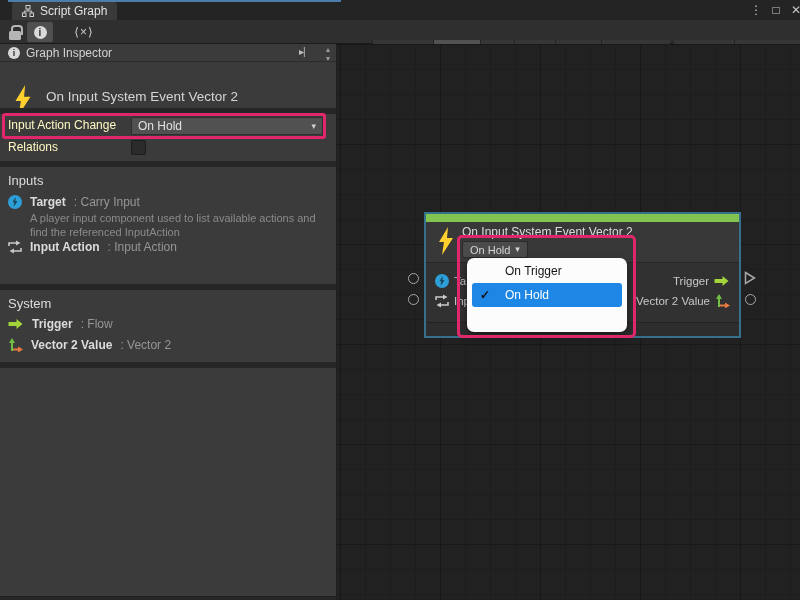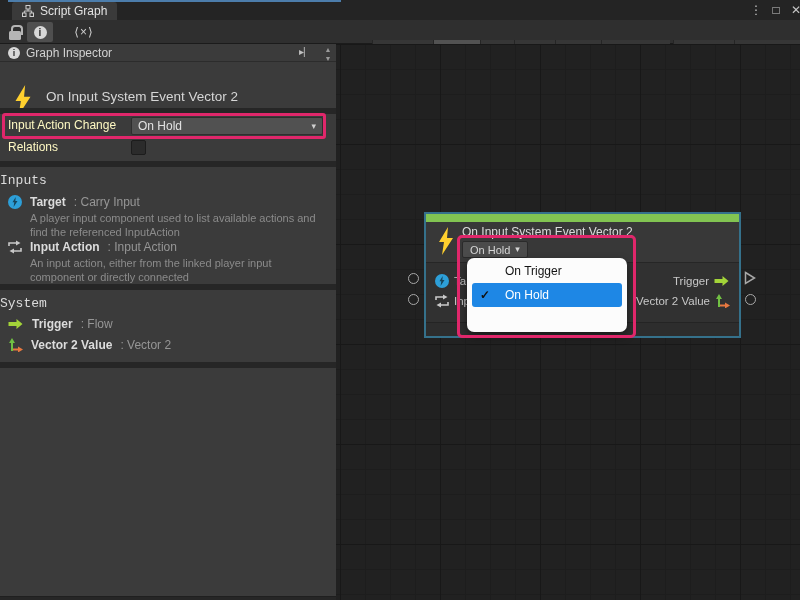--- a/index.html
+++ b/index.html
@@ -61,21 +61,21 @@
   .divider { position:absolute; left:0; width:336px; height:6px; background:#262626; }
   .field-label { position:absolute; left:8px; font-size:12px; color:#fef9c3; height:17px; line-height:17px; }
   .dropdown-field { position:absolute; left:131px; top:73px; width:192px; height:18px; background:#515151;
                     border:1px solid #2e2e2e; border-radius:2px; display:flex; align-items:center;
                     padding:0 6px; font-size:12px; color:#e2e2e2; }
   .dropdown-field .caret { margin-left:auto; color:#d0d0d0; }
   .checkbox { position:absolute; left:131px; top:96px; width:15px; height:15px; background:#2b2b2b;
               border:1px solid #1c1c1c; border-radius:2px; }
   .red-outline-field { position:absolute; left:2px; top:69px; width:324px; height:26px;
                        border:3px solid #e0276b; border-radius:3px; pointer-events:none; z-index:5; }
-  .section-header { position:absolute; left:0; font-size:13px; color:#dcdcdc;font-family:Liberation Mono, monospace; }
+  .section-header { position:absolute; left:8px; font-size:13px; color:#dcdcdc; }
   .io-row { position:absolute; left:8px; display:flex; align-items:center; gap:8px; }
   .io-name { font-size:12px; font-weight:bold; color:#dcdcdc; }
   .io-type { font-size:12px; color:#969696; }
   .io-desc { position:absolute; left:30px; width:306px; font-size:11px; line-height:13.5px;
              color:#8b8b8b; white-space:pre-line; }
 
   
   .canvas { position:absolute; left:336px; top:44px; width:464px; height:556px; background-color:#212121;
     background-image:
       linear-gradient(to right, #181818 1px, transparent 1px),
@@ -248,22 +248,20 @@
     <div class="io-row" style="top:196px">
       <svg width="14" height="14" viewBox="0 0 14 14">
         <path d="M1 6 V3 H9" fill="none" stroke="#c9c9c9" stroke-width="1.6"></path>
         <polygon points="8,0.5 12.5,3 8,5.5" fill="#c9c9c9"></polygon>
         <path d="M13 8 V11 H5" fill="none" stroke="#c9c9c9" stroke-width="1.6"></path>
         <polygon points="6,8.5 1.5,11 6,13.5" fill="#c9c9c9"></polygon>
       </svg>
       <span class="io-name">Input Action</span>
       <span class="io-type">: Input Action</span>
     </div>
-    <div class="io-desc" style="top:213px">An input action, either from the linked player input
-component or directly connected</div>
 
     <div class="divider" style="top:240px"></div>
 
     <div class="section-header" style="top:252px">System</div>
 
     <div class="io-row" style="top:273px">
       <svg width="16" height="12" viewBox="0 0 15 12">
         <polygon points="0,4 8,4 8,1 14,6 8,11 8,8 0,8" fill="#a3d439"></polygon>
       </svg>
       <span class="io-name">Trigger</span>

